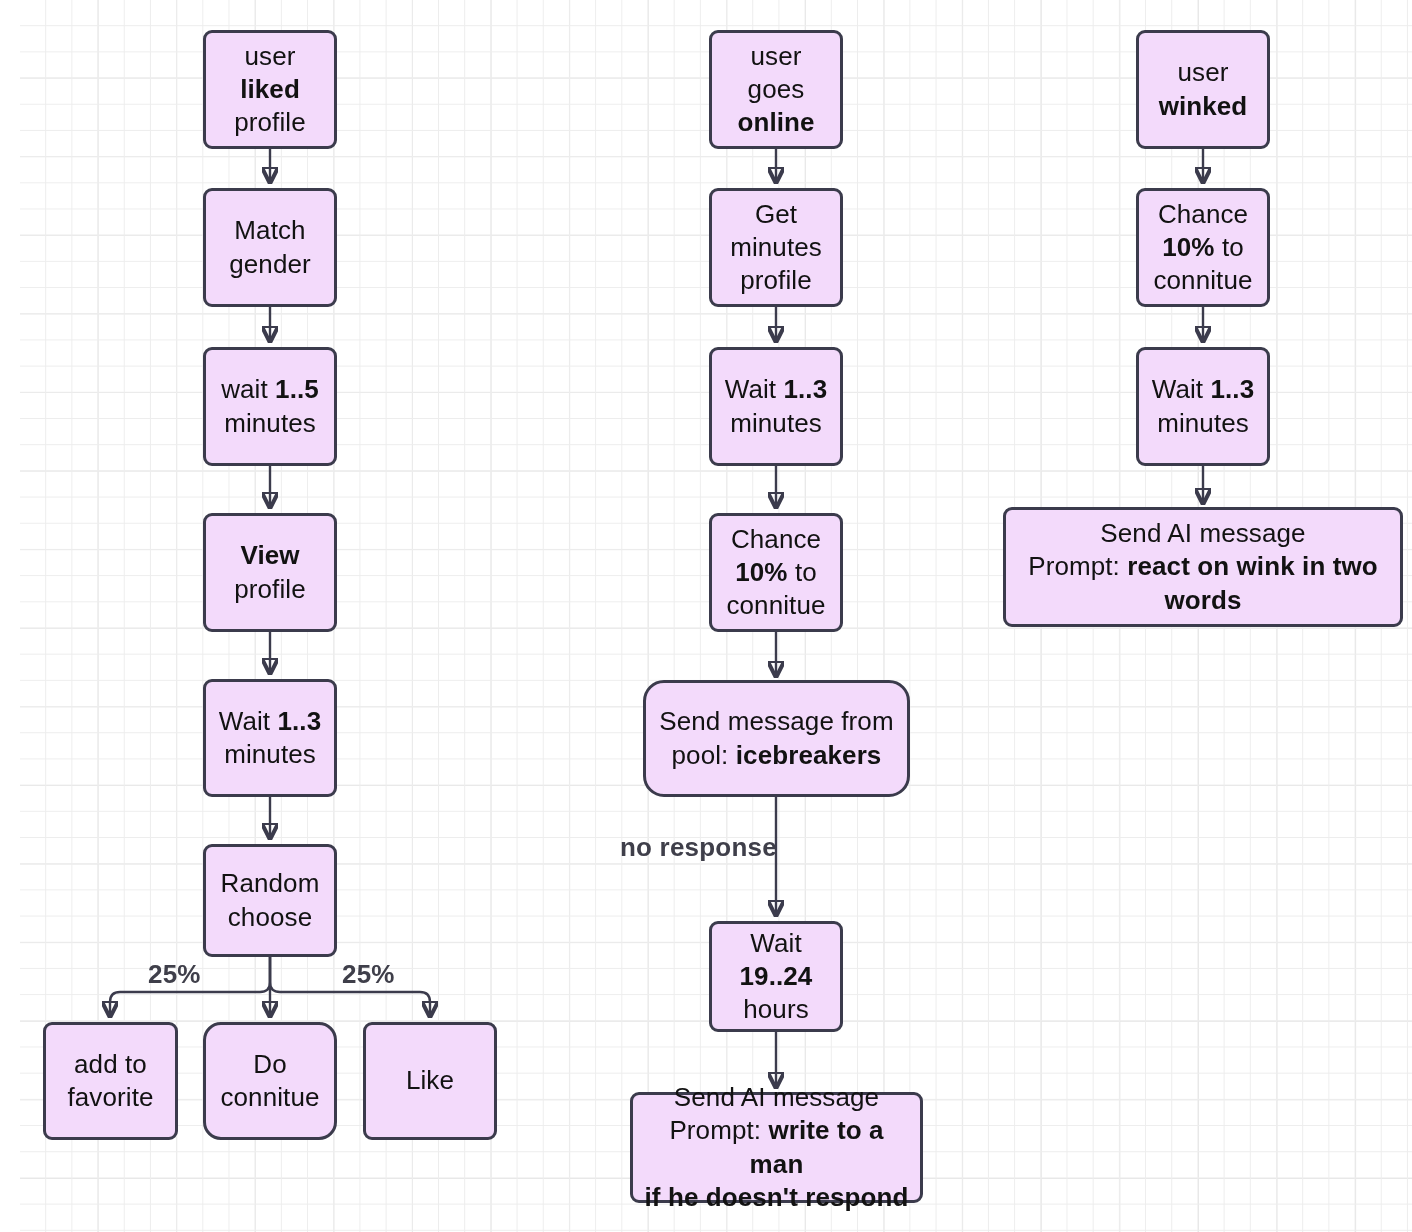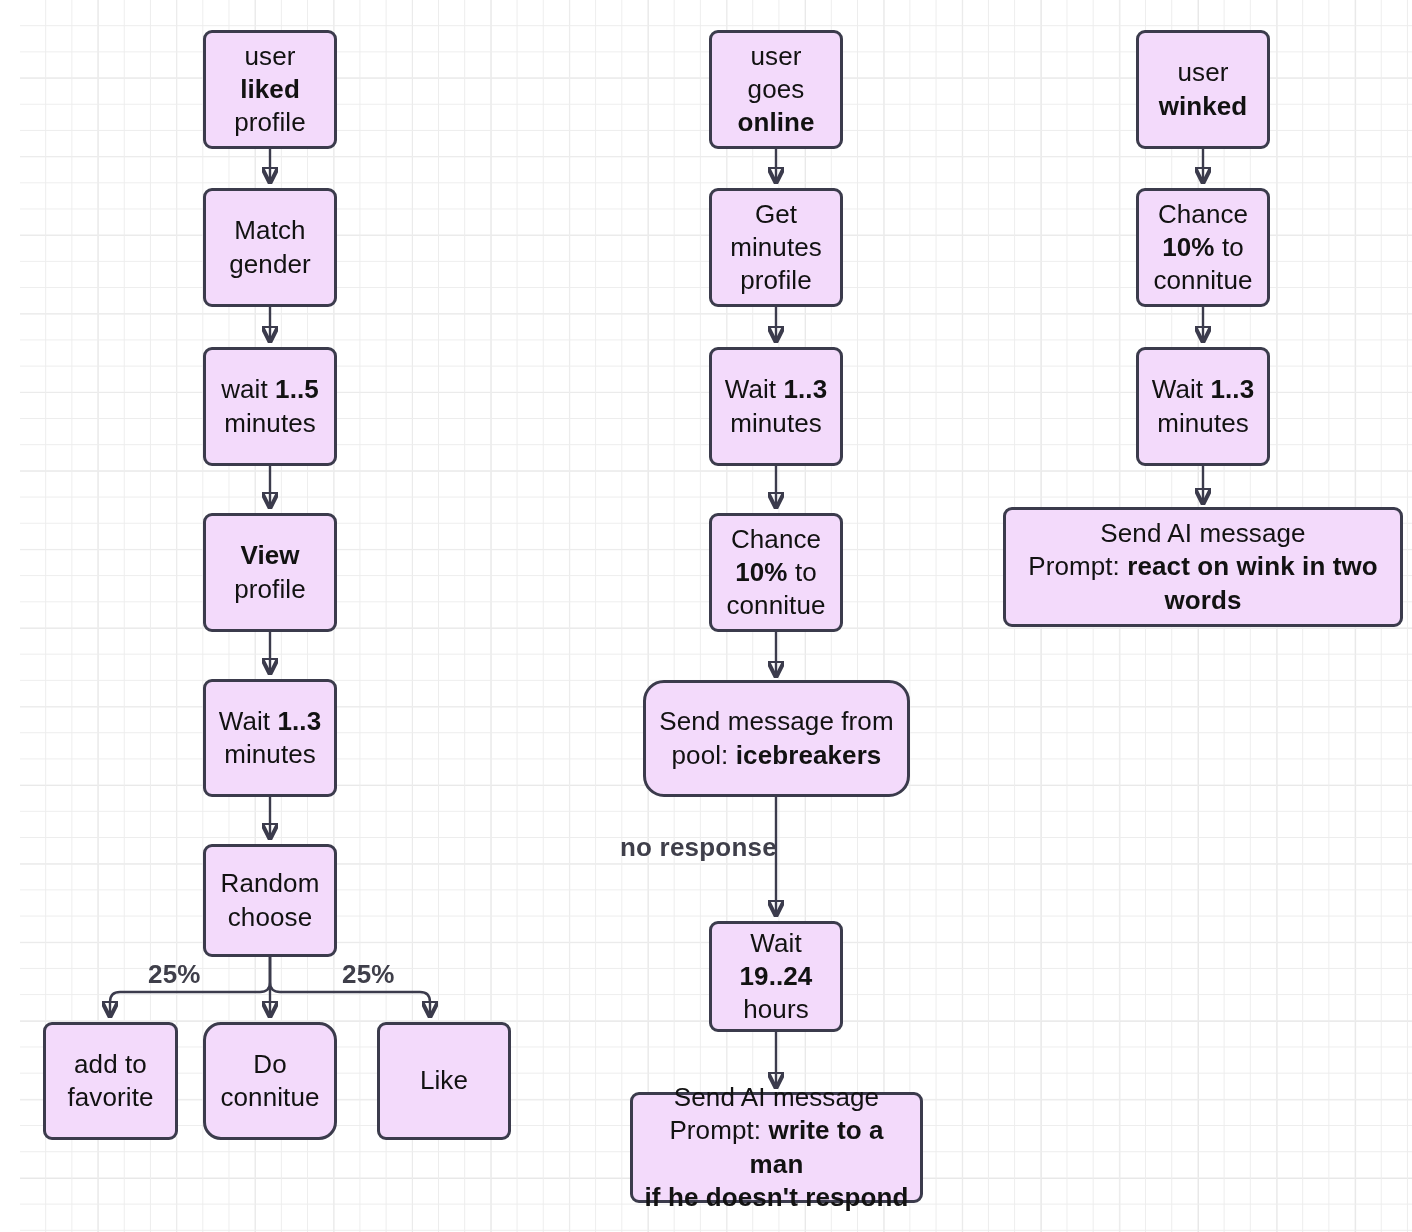--- a/index.html
+++ b/index.html
@@ -152,21 +152,21 @@
     </span>
   </div>
 
   <div class="node" style="left:183px; top:1022px; width:134px; height:118px;border-radius:18px;">
     <span class="txt">
       <span>Do</span><br>
       <span>connitue</span>
     </span>
   </div>
 
-  <div class="node" style="left:357px; top:1022px; width:134px; height:118px;text-align:center;">
+  <div class="node" style="left:343px; top:1022px; width:134px; height:118px;text-align:center;">
     <span class="txt">
       <span>Like</span>
     </span>
   </div>
 
   <div class="edge-label" style="left:128px; top:959px;">25%</div>
   <div class="edge-label" style="left:322px; top:959px;">25%</div>
 
   <div class="node" style="left:689px; top:30px; width:134px; height:119px;">
     <span class="txt">

